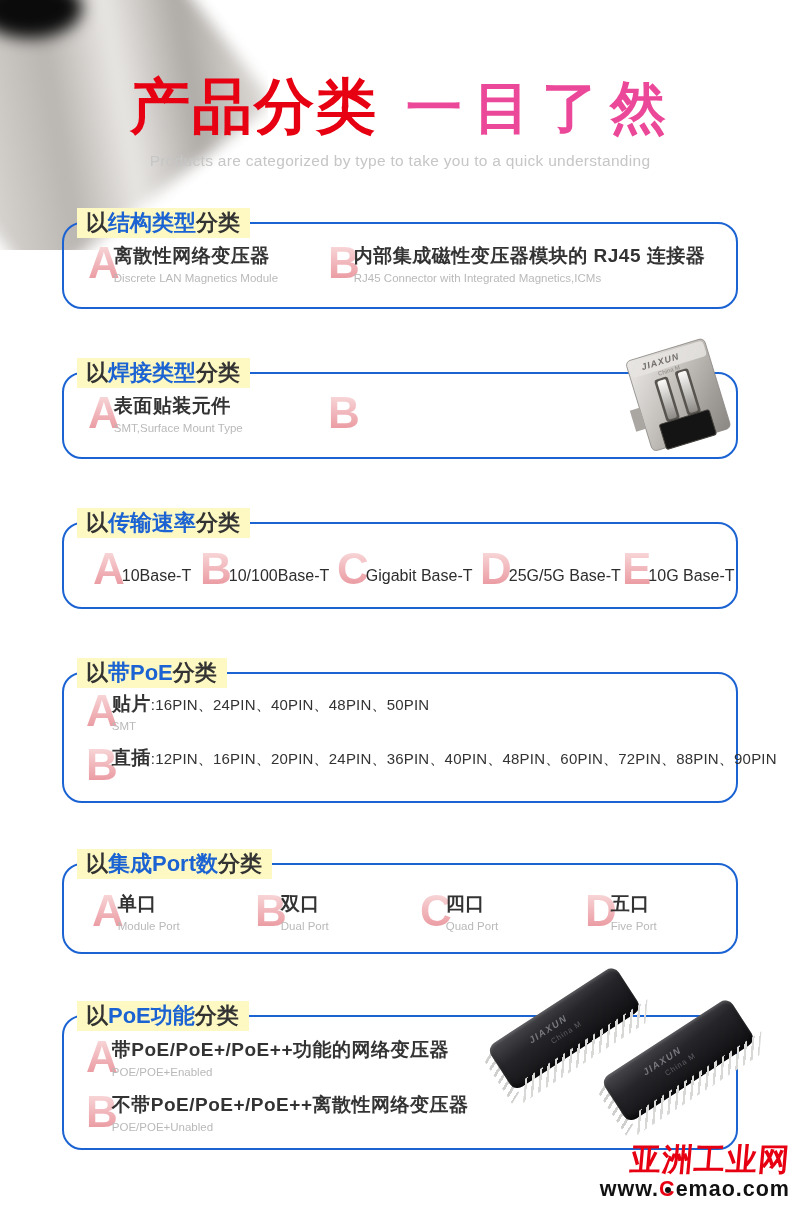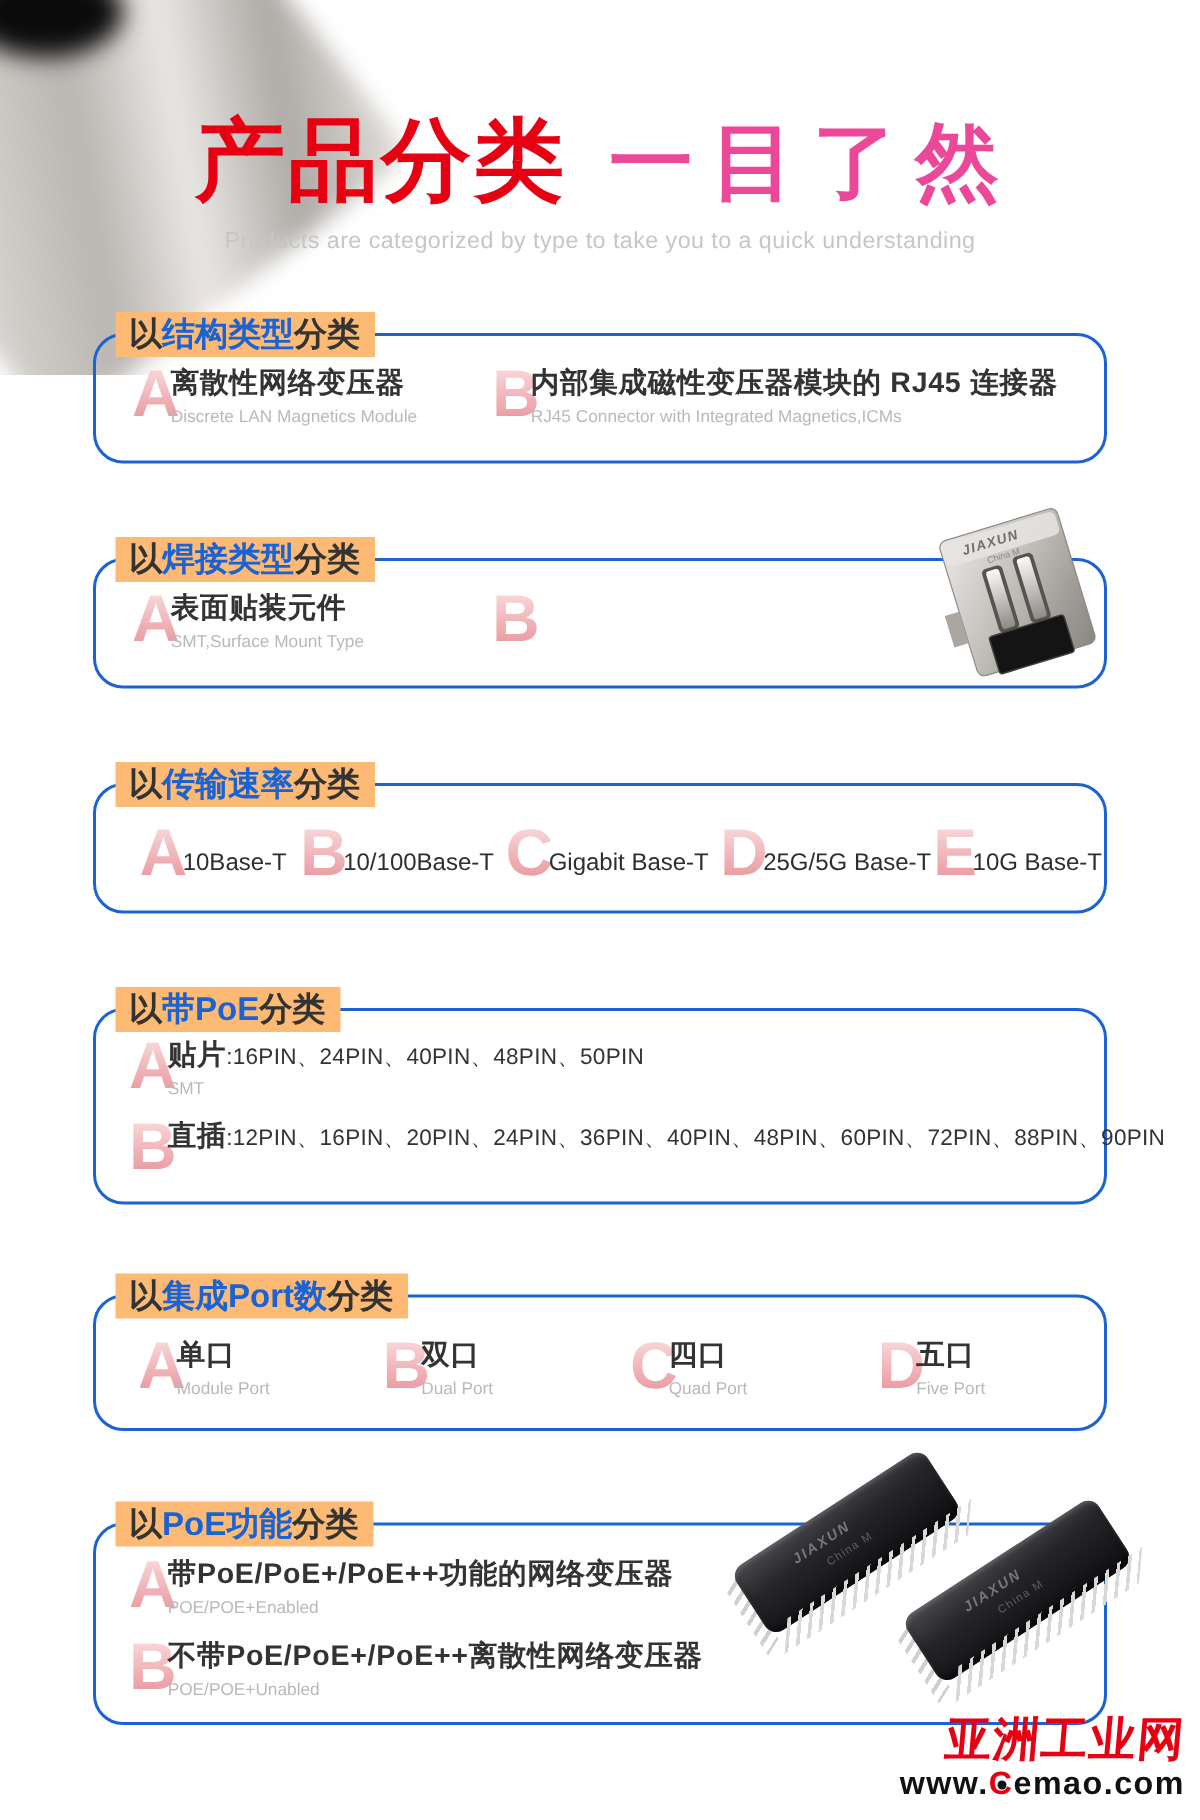--- a/index.html
+++ b/index.html
@@ -17,21 +17,21 @@
   
   .main-title{position:absolute;left:130px;top:74px;white-space:nowrap;line-height:1.1;}
   .title-red{font-size:60px;font-weight:800;color:#e60012;letter-spacing:2px;}
   .title-dark{font-size:56px;font-weight:800;color:#ec4899;letter-spacing:12px;margin-left:28px;}
   .subtitle{position:absolute;left:0;top:152px;width:800px;text-align:center;
     font-size:15.5px;color:#c6c6c6;letter-spacing:.3px;}
 
   
   .box{position:absolute;left:62px;width:676px;border:2px solid #1b63d2;border-radius:20px;
     background:transparent;box-sizing:border-box;}
-  .box-label{position:absolute;top:-16px;left:13px;background:#fdba74;padding:0 10px 0 9px;
+  .box-label{position:absolute;top:-16px;left:13px;background:#fef9c3;padding:0 10px 0 9px;
     font-size:22px;font-weight:700;color:#333;white-space:nowrap;line-height:30px;}
   .box-label .accent{color:#1b63d2;}
 
   .item{position:absolute;display:flex;align-items:flex-start;white-space:nowrap;}
   .letter{font-size:44px;font-weight:800;line-height:.92;
     background:linear-gradient(180deg,#f9dcdd 0%,#f0b3b8 55%,#e8949b 100%);
     -webkit-background-clip:text;background-clip:text;color:transparent;}
   .cols{display:flex;flex-direction:column;margin-left:-6px;padding-top:1px;}
   .zh{font-size:19px;font-weight:600;color:#333;line-height:1.25;letter-spacing:.5px;}
   .en{font-size:11.5px;color:#b9b9b9;line-height:1.2;margin-top:4px;}

